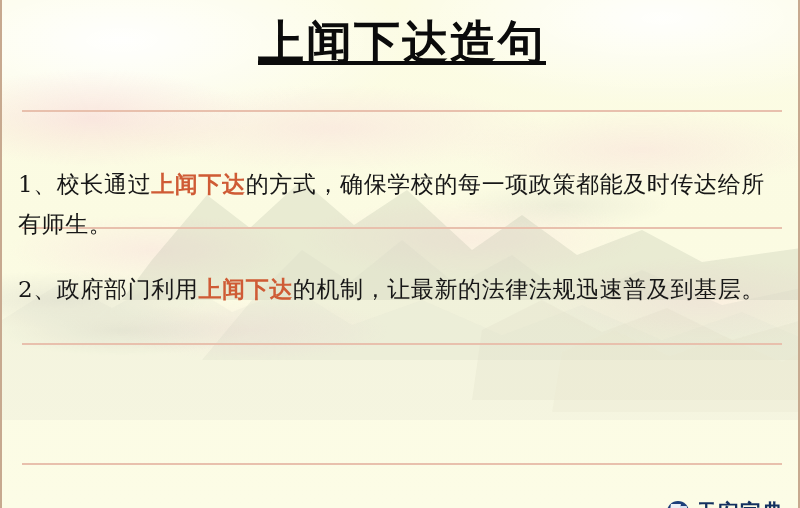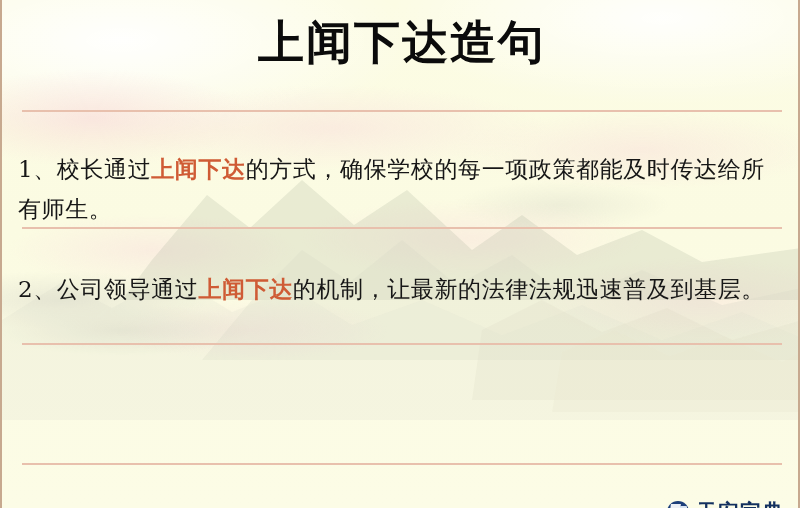--- a/index.html
+++ b/index.html
@@ -72,20 +72,21 @@
     text-align: center;
   }
   .title {
     display: inline-block;
     font-family: "DejaVu Serif", "Liberation Serif", serif;
     font-size: 46px;
     font-weight: 700;
     letter-spacing: 2px;
     color: #0b0b0b;
     line-height: 1.25;
+    text-decoration: underline;
   }
 
   
   .rule {
     position: absolute;
     left: 20px;
     width: 760px;
     height: 2px;
     background-color: #e8c0ad;
   }
@@ -99,21 +100,21 @@
     position: absolute;
     left: 16px;
     width: 768px;
     font-family: "DejaVu Serif", "Liberation Serif", serif;
     font-size: 23px;
     line-height: 40px;
     color: #171717;
     letter-spacing: 0.6px;
     text-align: left;
   }
-  .s1 { top: 126px; }
+  .s1 { top: 141px; }
   .s2 { top: 246px; }
   .s3 { top: 362px; }
 
   .kw {
     color: #cf5b35;
     font-weight: 700;
   }
 
   
   .logo {
@@ -186,21 +187,21 @@
     <span class="title">上闻下达造句</span>
   </div>
 
   <div class="rule rule-1"></div>
   <div class="rule rule-2"></div>
   <div class="rule rule-3"></div>
   <div class="rule rule-4"></div>
 
   <p class="sentence s1"><span>1、</span><span>校长通过</span><span class="kw">上闻下达</span><span>的方式，确保学校的每一项政策都能及时传达给所有师生。</span></p>
 
-  <p class="sentence s2"><span>2、</span><span>公司领导通过</span><span class="kw">上闻下达</span><span>的机制，让最新的法律法规迅速普及到基层。</span></p>
+  <p class="sentence s2"><span>2、</span><span>政府部门利用</span><span class="kw">上闻下达</span><span>的机制，让最新的法律法规迅速普及到基层。</span></p>
 
 
   <div class="logo">
     <span class="logo-mark">
       <span class="lm-a"></span>
       <span class="lm-b"></span>
       <span class="lm-c"></span>
     </span>
     <span class="logo-text">天安字典</span>
   </div>

